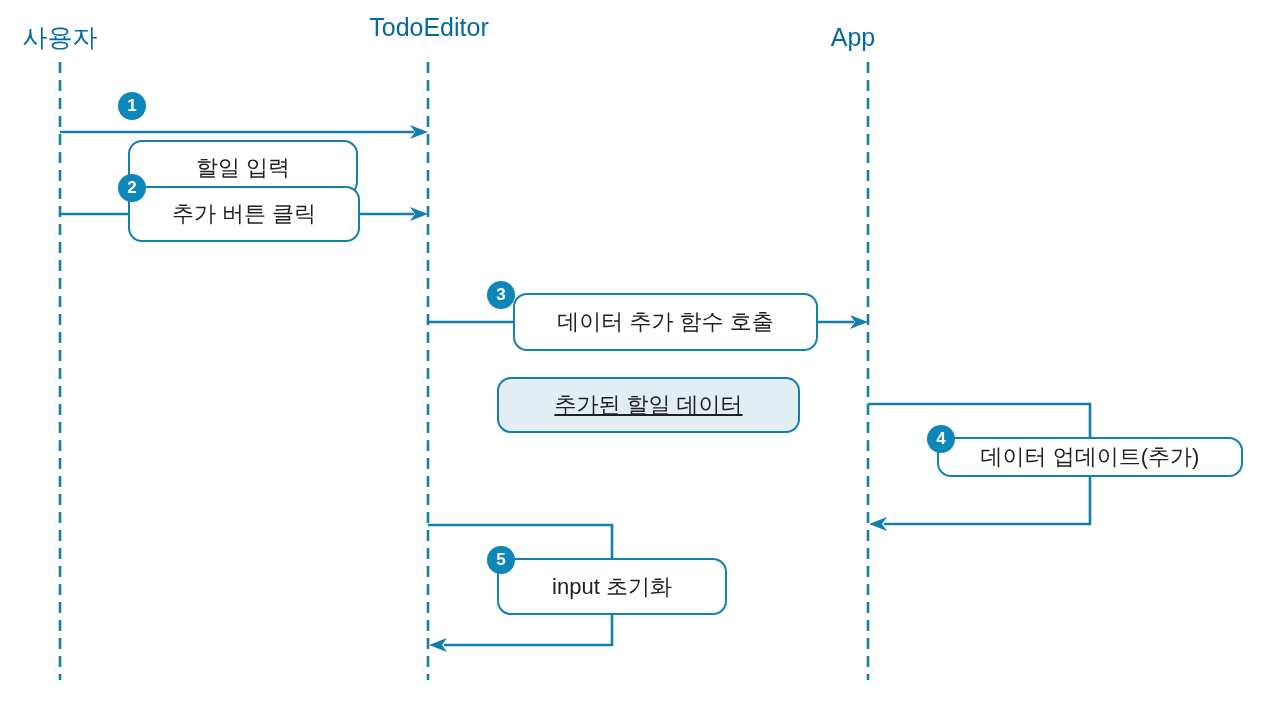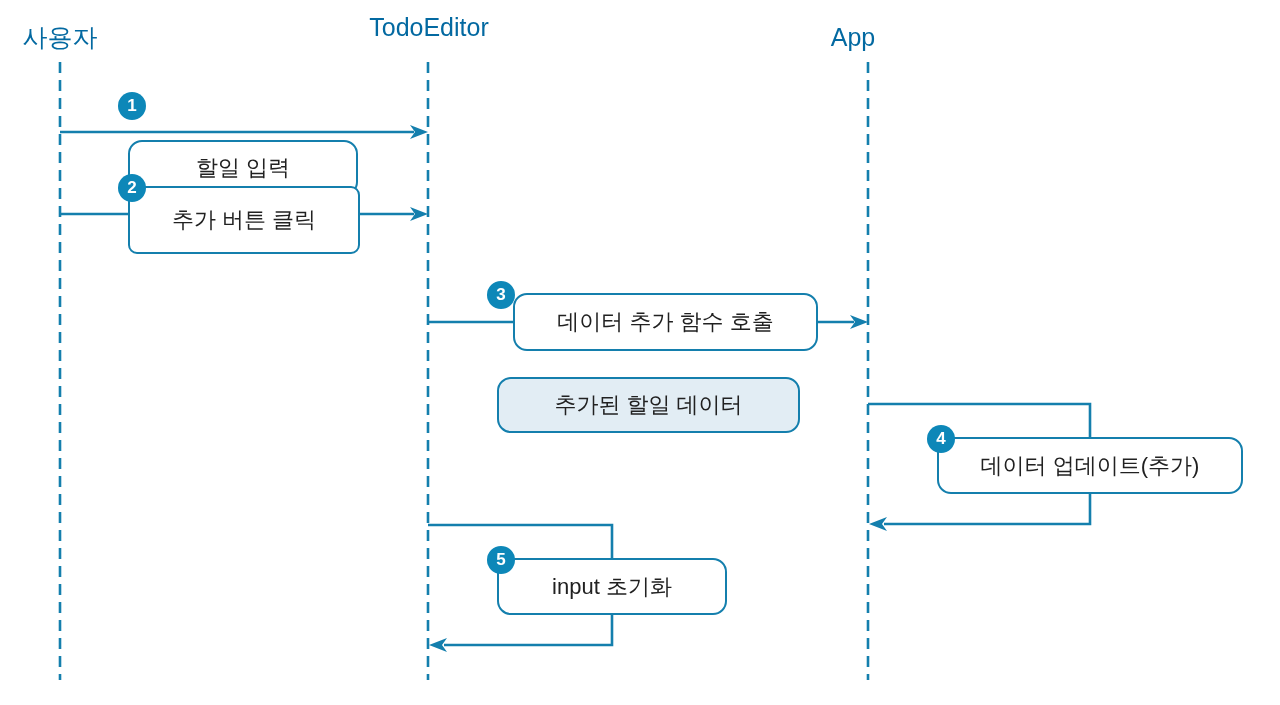--- a/index.html
+++ b/index.html
@@ -104,30 +104,30 @@
     <path class="head" d="M429,645 L447,638 L442,645 L447,652 Z"></path>
   </svg>
 
   <div class="actor" style="left:60px;  top:22px;">사용자</div>
   <div class="actor" style="left:429px; top:12px;">TodoEditor</div>
   <div class="actor" style="left:853px; top:22px;">App</div>
 
   <div class="msg-box" style="left:128px; top:104px; width:230px; height:56px;margin-top:36px;">
     <span>할일 입력</span>
   </div>
-  <div class="msg-box" style="left:128px; top:186px; width:232px; height:68px;border-radius:9px;">
+  <div class="msg-box" style="left:128px; top:186px; width:232px; height:56px;">
     <span>추가 버튼 클릭</span>
   </div>
   <div class="msg-box" style="left:497px; top:293px; width:305px; height:58px;margin-left:16px;">
     <span>데이터 추가 함수 호출</span>
   </div>
-  <div class="msg-box note" style="left:497px; top:377px; width:303px; height:56px;">
+  <div class="msg-box note" style="left:497px; top:377px; width:303px; height:56px;text-decoration:underline;">
     <span>추가된 할일 데이터</span>
   </div>
-  <div class="msg-box" style="left:937px; top:437px; width:306px; height:57px;">
+  <div class="msg-box" style="left:937px; top:437px; width:306px; height:40px;">
     <span>데이터 업데이트(추가)</span>
   </div>
   <div class="msg-box" style="left:497px; top:558px; width:230px; height:57px;">
     <span>input 초기화</span>
   </div>
 
   <div class="badge" style="left:118px; top:92px;">1</div>
   <div class="badge" style="left:118px; top:174px;">2</div>
   <div class="badge" style="left:487px; top:281px;">3</div>
   <div class="badge" style="left:927px; top:425px;">4</div>

